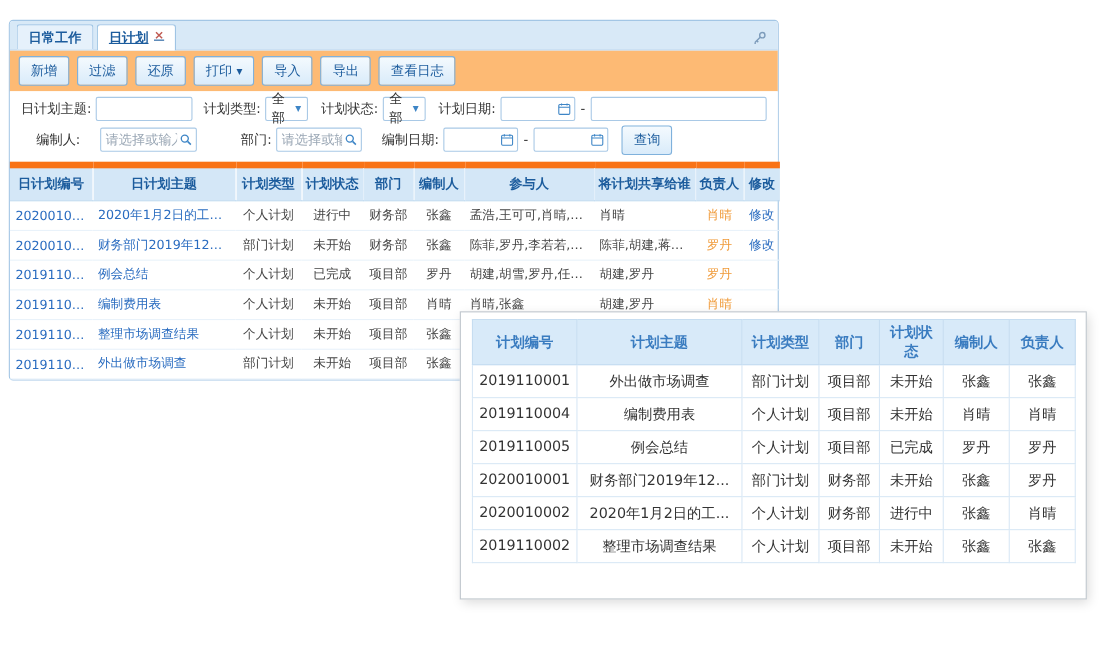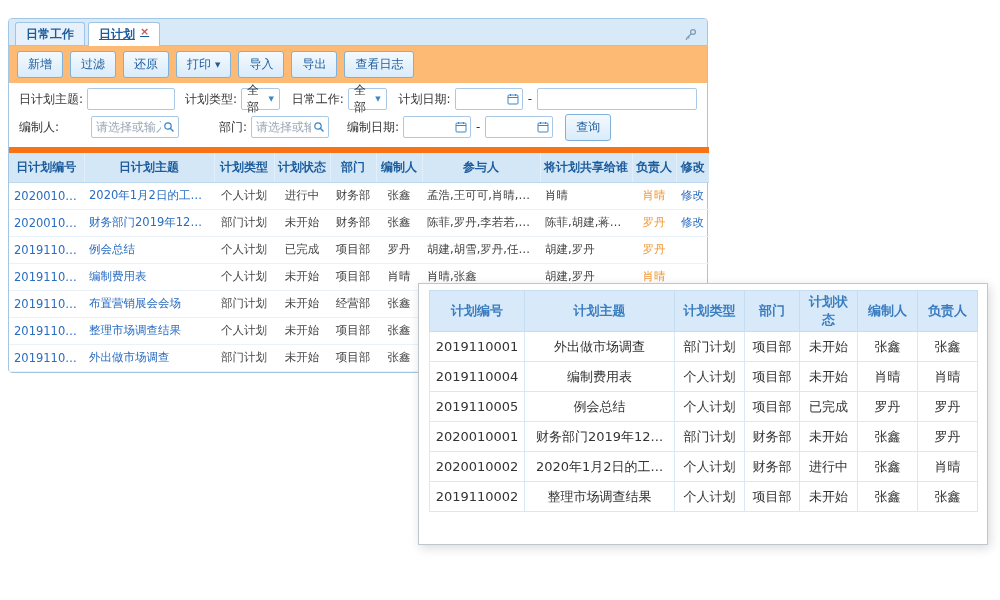--- a/index.html
+++ b/index.html
@@ -23,21 +23,21 @@
   .toolbar { display:flex; align-items:flex-end; gap:7px; padding:5px 8px; background:#fdba74; }
   .btn { display:inline-flex; align-items:center; gap:4px; padding:4px 10px;
     font-size:12px; color:#1c5c9d; background:linear-gradient(#f4fafe,#d9ebfa);
     border:1px solid #7fb1dc; border-radius:3px; cursor:pointer; white-space:nowrap;
     font-family:inherit; }
   .btn .arrow { font-size:7px; color:#1c5c9d; }
 
   .filters { padding:2px 10px 6px; background:#fff; }
   .filter-row { display:flex; align-items:center; height:28px; font-size:12px; color:#333; }
   .flabel { white-space:nowrap; margin-right:4px; }
-  .lbl-a { width:68px; text-align:left; }
+  .lbl-a { width:68px; text-align:center; }
   .lbl-b { width:58px; text-align:right; margin-left:10px; }
   .lbl-c { width:58px; text-align:right; margin-left:12px; }
   .finput { height:22px; border:1px solid #a9c9e6; border-radius:2px; background:#fff;
     font-size:12px; padding:0 4px; color:#333; font-family:inherit; outline:none; }
   .combo { display:flex; align-items:center; justify-content:space-between; height:22px;
     border:1px solid #a9c9e6; border-radius:2px; background:#fff; font-size:12px;
     padding:0 5px; color:#333; cursor:pointer; }
   .combo .arrow { font-size:7px; color:#3d85c6; }
   .icon-input { display:flex; align-items:center; height:22px; border:1px solid #a9c9e6;
     border-radius:2px; background:#fff; }
@@ -125,21 +125,21 @@
 
   <div class="filters">
     <div class="filter-row">
       <span class="flabel lbl-a">日计划主题:</span>
       <input class="finput w88" style="">
       <span class="flabel lbl-b">计划类型:</span>
       <div class="combo w78">
         <span>全部</span>
         <span class="arrow">▼</span>
       </div>
-      <span class="flabel lbl-c">日常工作:</span>
+      <span class="flabel lbl-c">计划状态:</span>
       <div class="combo w78">
         <span>全部</span>
         <span class="arrow">▼</span>
       </div>
       <span class="flabel lbl-c">计划日期:</span>
       <div class="icon-input w68">
         <input style="">
         <svg width="12" height="12" viewBox="0 0 12 12">
           <rect x="1" y="2" width="10" height="9" rx="1" fill="none" stroke="#3d85c6"></rect>
           <line x1="1" y1="4.5" x2="11" y2="4.5" stroke="#3d85c6"></line>
@@ -264,32 +264,20 @@
           <td class="c-center">个人计划</td>
           <td class="c-center">未开始</td>
           <td class="c-center">项目部</td>
           <td class="c-center">肖晴</td>
           <td>肖晴,张鑫</td>
           <td>胡建,罗丹</td>
           <td class="c-owner">肖晴</td>
           <td class="c-modify"></td>
         </tr>
         <tr>
-          <td class="c-link">2019110003</td>
-          <td class="c-link">布置营销展会会场</td>
-          <td class="c-center">部门计划</td>
-          <td class="c-center">未开始</td>
-          <td class="c-center">经营部</td>
-          <td class="c-center">张鑫</td>
-          <td></td>
-          <td></td>
-          <td class="c-owner"></td>
-          <td class="c-modify"></td>
-        </tr>
-        <tr>
           <td class="c-link">2019110002</td>
           <td class="c-link">整理市场调查结果</td>
           <td class="c-center">个人计划</td>
           <td class="c-center">未开始</td>
           <td class="c-center">项目部</td>
           <td class="c-center">张鑫</td>
           <td></td>
           <td></td>
           <td class="c-owner"></td>
           <td class="c-modify"></td>

